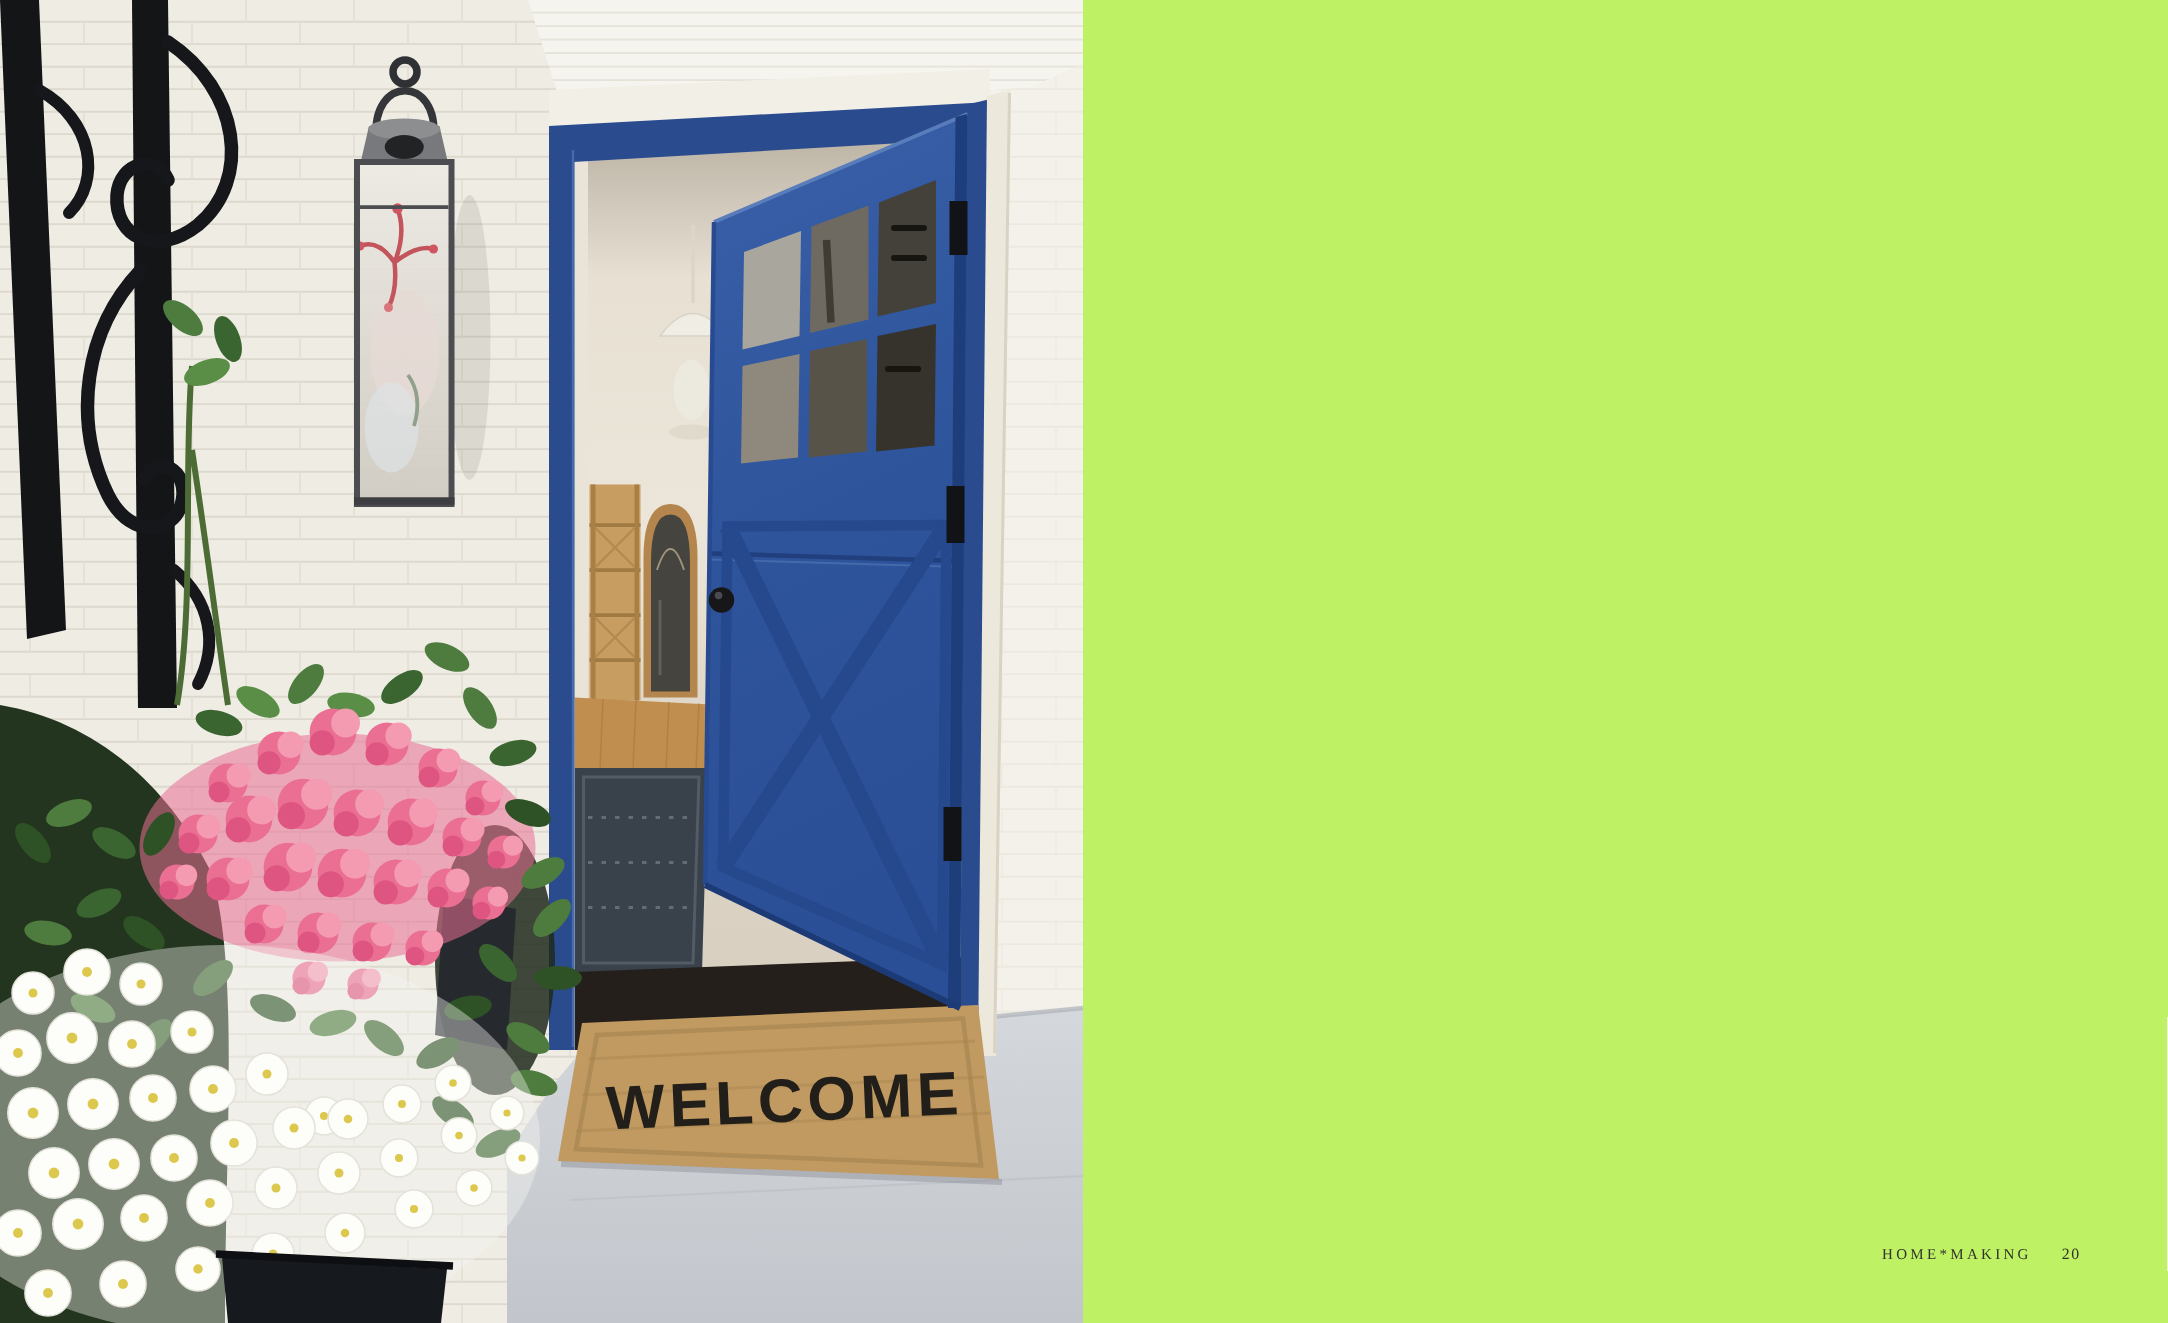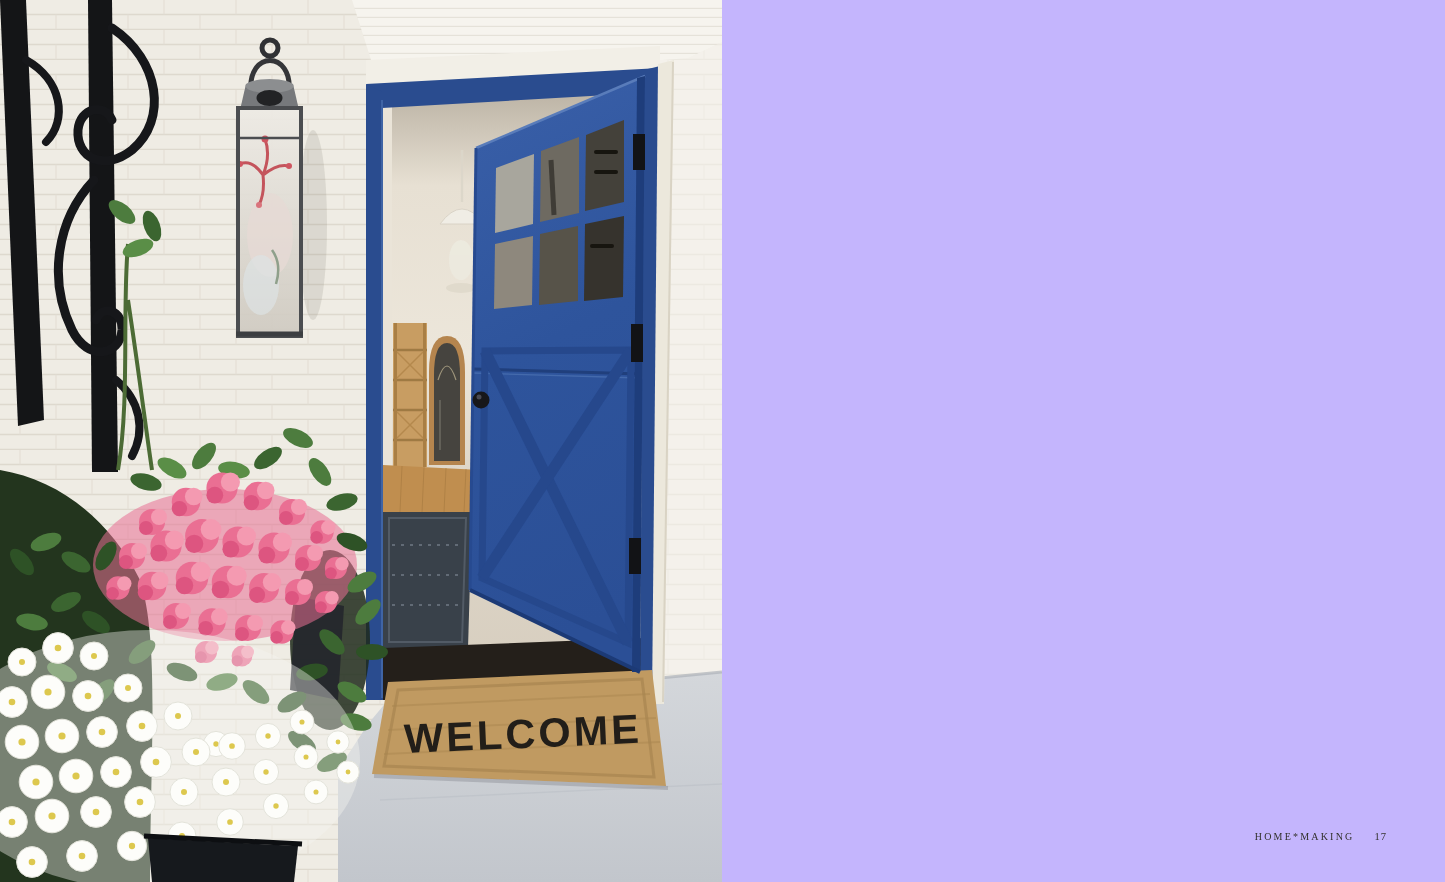--- a/index.html
+++ b/index.html
@@ -1,20 +1,20 @@
 <!DOCTYPE html>
 <html><head>
 <meta charset="utf-8">
 <style>
   html,body{margin:0;padding:0;background:#ffffff;}
   .spread{position:relative;width:1445px;height:882px;background:#ffffff;overflow:hidden;
           font-family:"Liberation Serif",serif;}
   .photo-wrap{position:absolute;left:0;top:0;width:722px;height:882px;}
   .photo-wrap svg{display:block;width:722px;height:882px;}
-  .right-page{position:absolute;left:722px;top:0;width:723px;height:882px;background:#c4b5fd;}
+  .right-page{position:absolute;left:722px;top:0;width:723px;height:882px;background:#bef264;}
   .running-footer{position:absolute;right:58px;top:831px;display:flex;gap:20px;align-items:baseline;
     font-family:"Liberation Serif",serif;color:#33312c;}
   .running-footer .label{font-size:10px;letter-spacing:2.2px;}
   .running-footer .num{font-size:10.5px;letter-spacing:1px;}
 </style>
 </head>
 <body>
 
 <div class="spread">
 
@@ -403,16 +403,16 @@
         <path d="M148,838 L298,846 L294,882 L152,882 Z" fill="#16191d"></path>
         <path d="M144,836 L302,844" stroke="#0d0f12" stroke-width="5"></path>
       </g>
     </svg>
   </div>
 
   <div class="right-page">
 
     <div class="running-footer">
       <span class="label">HOME*MAKING</span>
-      <span class="num">17</span>
+      <span class="num">20</span>
     </div>
   </div>
 </div>
 
 </body></html>

